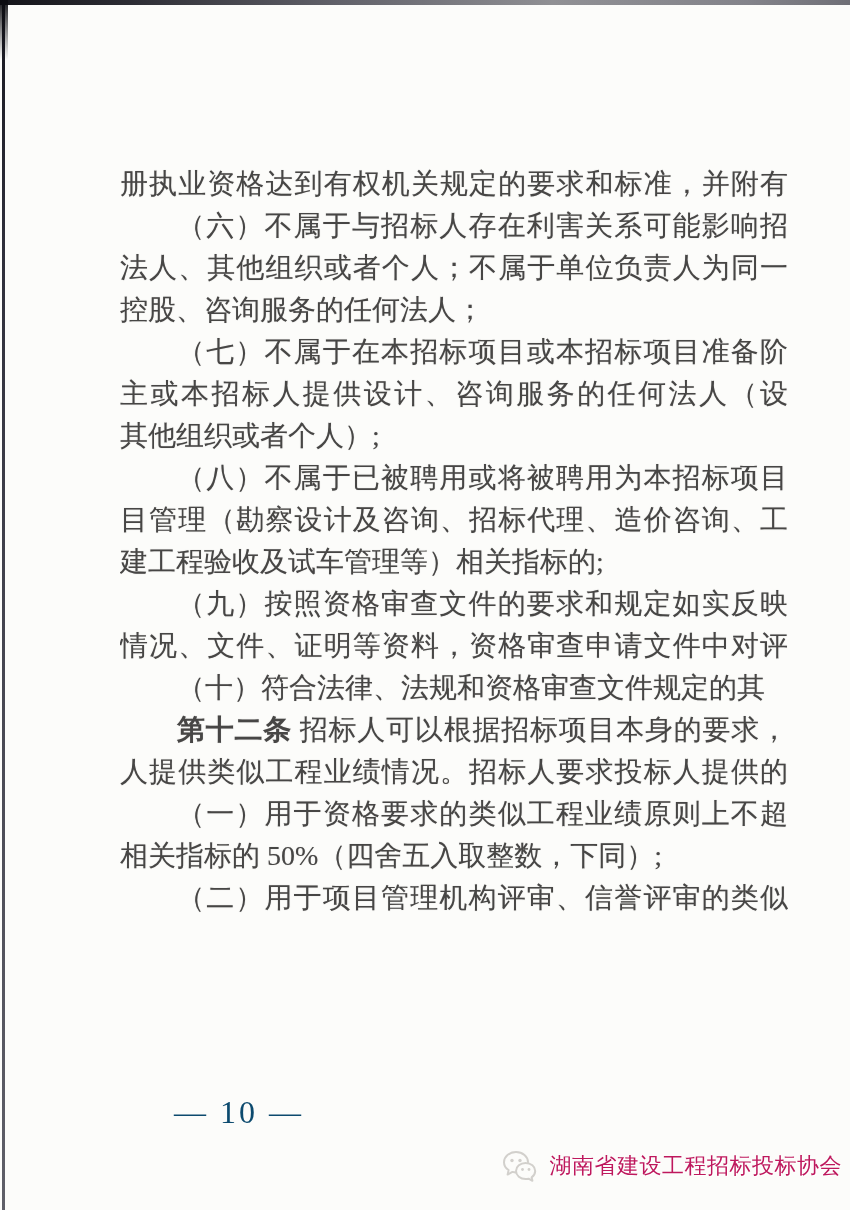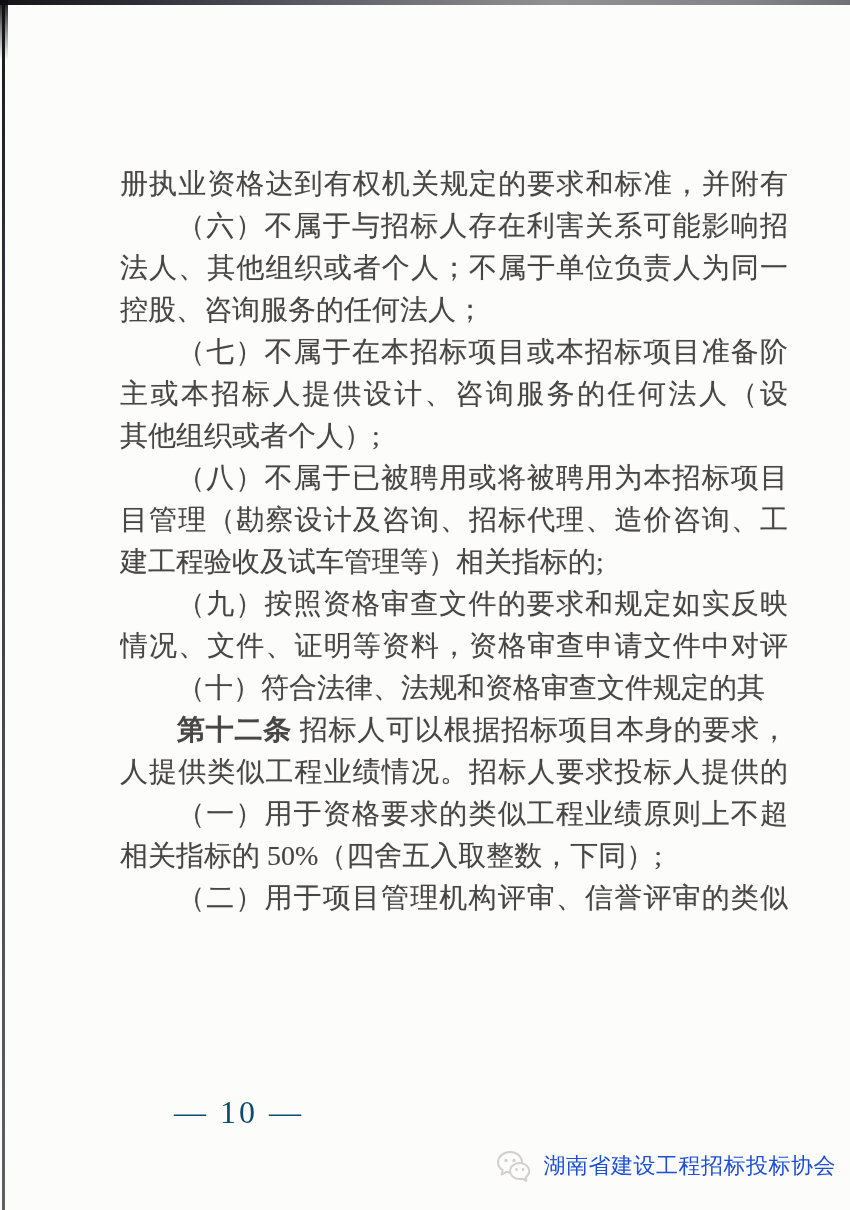--- a/index.html
+++ b/index.html
@@ -66,25 +66,25 @@
     top: 1094px;
     font-size: 32px;
     letter-spacing: 3px;
     color: #0c4a6e;
     margin-left: 43px;
   }
   
   .watermark {
     position: absolute;
     top: 1150px;
-    right: 14px;
+    right: 8px;
     display: flex;
     align-items: center;
     gap: 10px;
-    color: #1d4ed8;
+    color: #be185d;
   }
   .watermark .wm-text {
     font-size: 22px;
     letter-spacing: 0.5px;
     text-shadow: 1px 1px 0 rgba(255,255,255,0.9);
     white-space: nowrap;
   }
   .watermark svg { display: block; }
 </style>
 </head>

